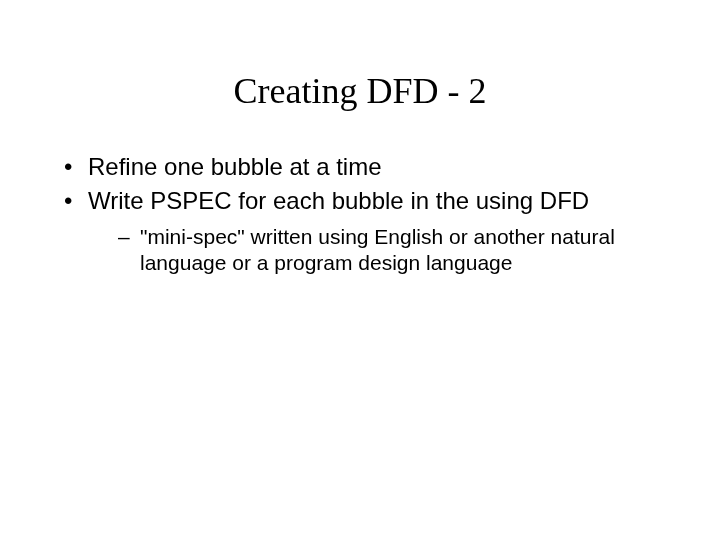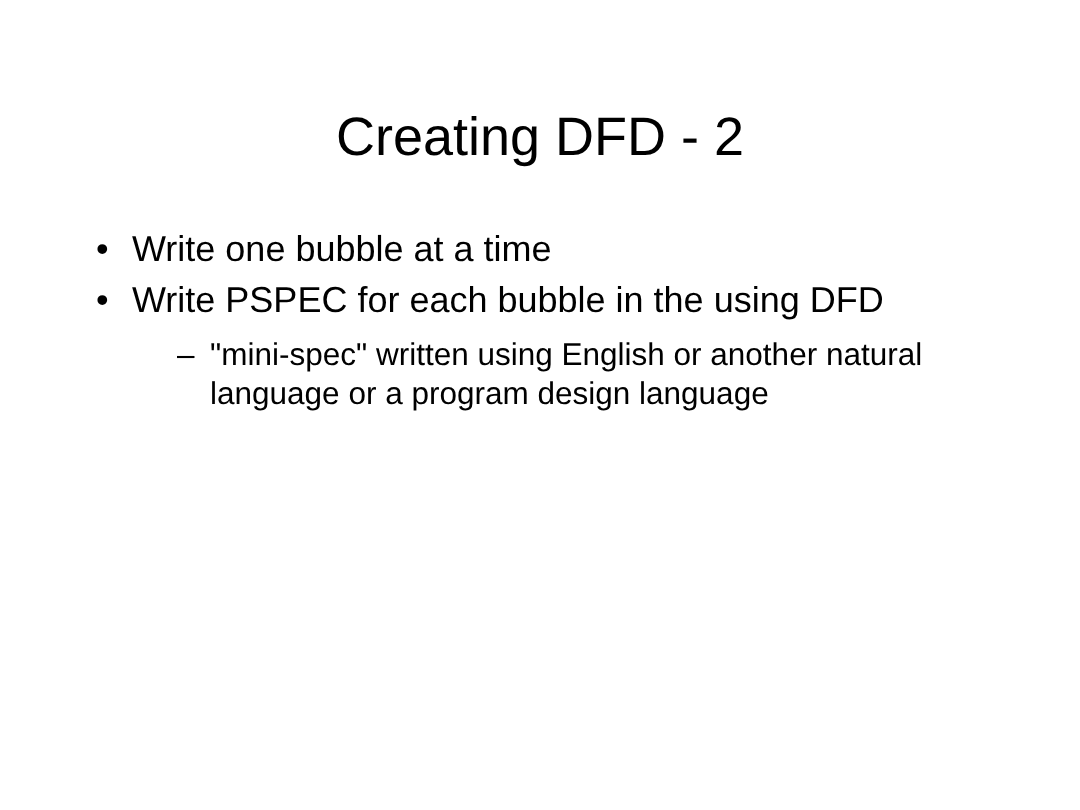--- a/index.html
+++ b/index.html
@@ -17,21 +17,21 @@
     width: 720px;
     height: 540px;
     box-sizing: border-box;
   }
   .title {
     text-align: center;
     font-size: 36px;
     font-weight: 400;
     margin-top: 70px;
     margin-bottom: 40px;
-    font-family: Liberation Sans, sans-serif;
+    font-family: Liberation Serif, serif;
   }
   .content {
     margin-left: 60px;
     margin-right: 60px;
   }
   ul.level1 {
     list-style: none;
     padding: 0;
     margin: 0;
   }
@@ -71,21 +71,21 @@
 </head>
 <body>
 
 <div class="slide">
 
   <div class="title">Creating DFD - 2</div>
 
   <div class="content">
     <ul class="level1">
       <li>
-        <span>Write one bubble at a time</span>
+        <span>Refine one bubble at a time</span>
       </li>
       <li>
         <span>Write PSPEC for each bubble in the using DFD</span>
         <ul class="level2">
           <li>
             <span>"mini-spec" written using English or another natural language or  a program design language</span>
           </li>
         </ul>
       </li>
     </ul>

